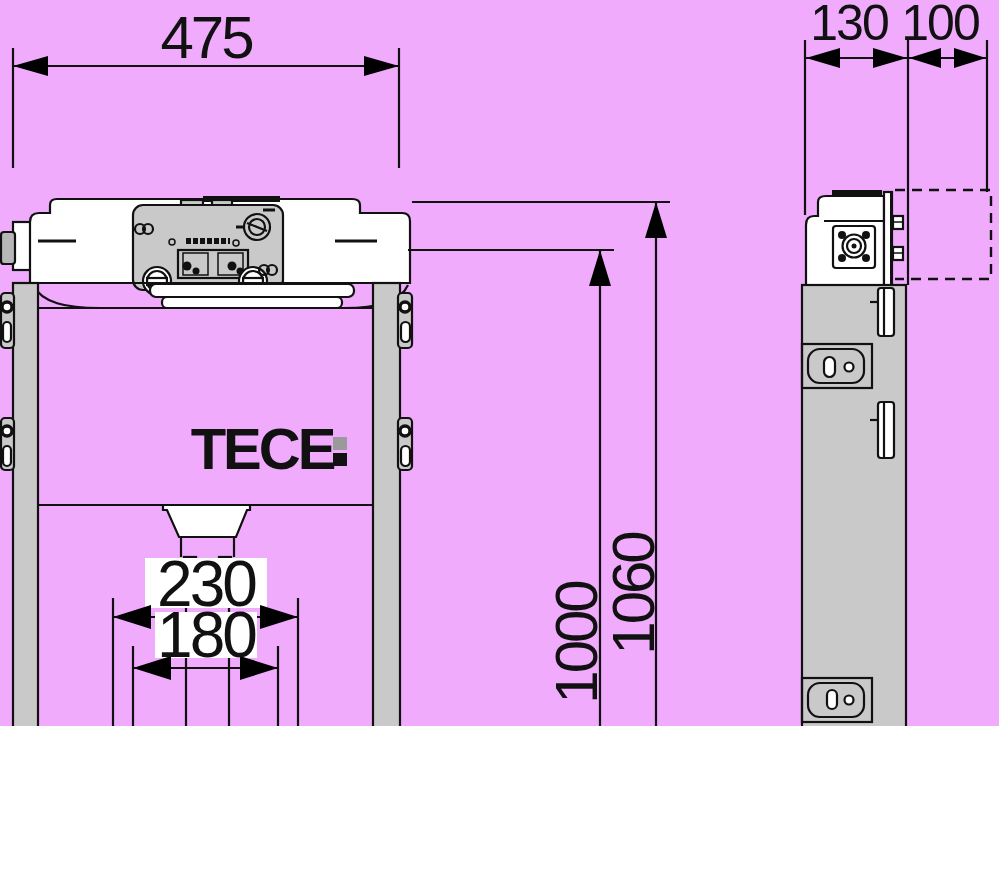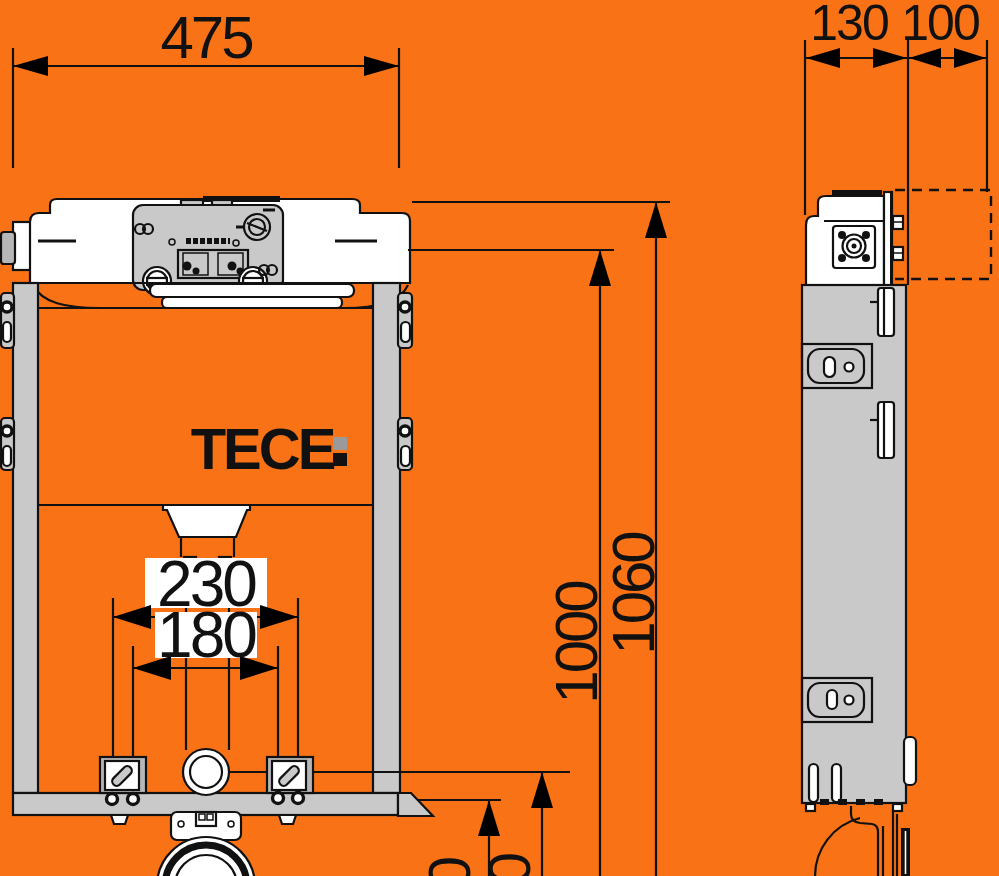--- a/index.html
+++ b/index.html
@@ -1,16 +1,16 @@
 <!DOCTYPE html>
 <html><head>
 <meta charset="utf-8">
 <style>
   html,body{margin:0;padding:0;background:#fff;}
-  #stage{position:relative;width:999px;height:876px;background:#f97316;overflow:hidden;
+  #stage{position:relative;width:999px;height:726px;background:#f0abfc;overflow:hidden;
          font-family:"Liberation Sans",sans-serif;text-decoration:underline;}
   svg{display:block;}
   svg text{font-family:"Liberation Sans",sans-serif;fill:#111;}
   .d60{font-size:60px;letter-spacing:-3px;}
   .d64{font-size:64px;letter-spacing:-3px;}
   .d50{font-size:50px;letter-spacing:-2px;}
   .logo-t{font-size:58px;font-weight:bold;letter-spacing:-3px;}
   .ln{stroke:#111;stroke-width:2.2;fill:none;}
   .ln15{stroke:#111;stroke-width:1.5;fill:none;}
   .ln3{stroke:#111;stroke-width:3;fill:none;}

